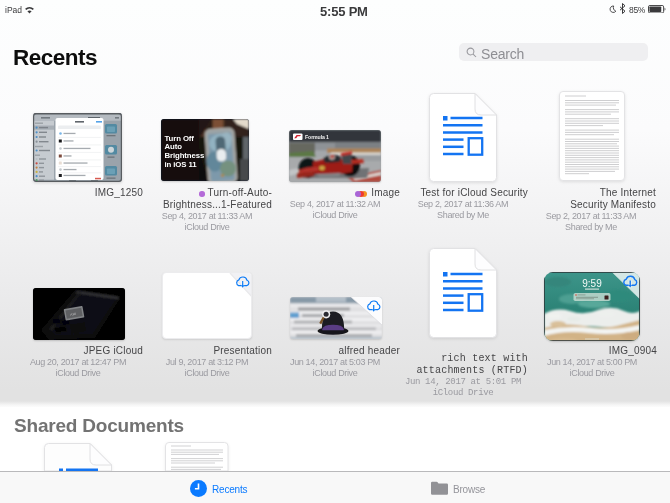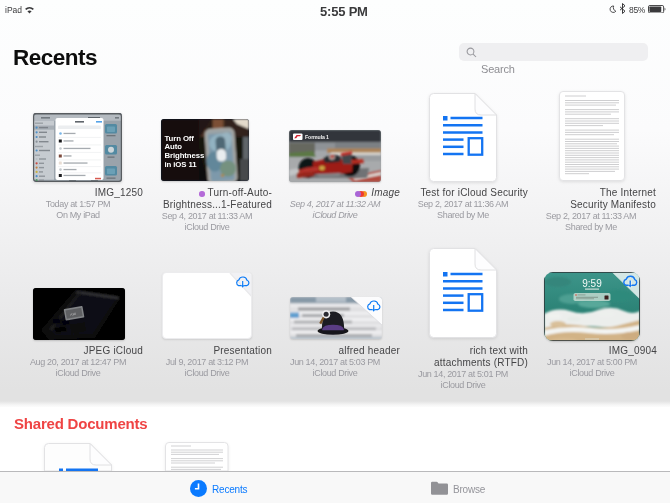--- a/index.html
+++ b/index.html
@@ -11,22 +11,22 @@
     background:linear-gradient(180deg,#fdfefe 0px,#fbfbfc 130px,#f2f2f3 220px,#e9e9ea 310px,#e2e2e2 390px,#e2e2e2 401px,#f6f6f6 405px,#ffffff 408px);
   }
   #shared-bg { left:0; top:407px; width:670px; height:64px; background:#fff; }
   #tabbar { left:0; top:471px; width:670px; height:32px; background:#f8f8f8;
     border-top:1px solid #b9b9bb; }
   .sbtext { font-size:9px; color:#3a3a3c; }
   #title { left:13px; top:45px; font-size:22.5px; font-weight:bold; color:#0d0d0d;
     letter-spacing:-0.5px; }
   #search { left:459px; top:43px; width:189px; height:18px; background:#efeff1;
     border-radius:5px; }
-  #search .ph { position:absolute; left:22px; top:20px; font-size:11px; color:#8e8e93; letter-spacing:-0.2px;}
-  #sharedtitle { left:14px; top:415px; font-size:15px; font-weight:bold; color:#ef4444; letter-spacing:-0.2px; }
+  #search .ph { position:absolute; left:22px; top:3px; font-size:14px; color:#8e8e93; letter-spacing:-0.2px;}
+  #sharedtitle { left:14px; top:415px; font-size:19px; font-weight:bold; color:#737373; letter-spacing:-0.2px; }
   .name { font-size:10px; line-height:12px; color:#454547; text-align:right;
     letter-spacing:0.2px; font-weight:500;}
   .gray { font-size:9px; line-height:10.5px; color:#9a9aa0; text-align:center;
     letter-spacing:-0.35px; }
   .lbl { position:absolute; width:130px; }
 </style>
 </head>
 <body>
 <div id="recents-bg" class="abs"></div>
 <div id="shared-bg" class="abs"></div>
@@ -443,27 +443,26 @@
     <line x1="6" y1="16.6" x2="58" y2="16.6"></line>
       <line x1="6" y1="18.8" x2="58" y2="18.8"></line>
       <line x1="6" y1="21" x2="50" y2="21"></line>
     <line x1="6" y1="25.2" x2="58" y2="25.2"></line>
       <line x1="6" y1="27.4" x2="56" y2="27.4"></line>
   </g>
 </svg>
 
 <div class="lbl" style="left:13px; top:187px;">
   <div class="name">IMG_1250</div>
-  <div class="gray">Today at 1:57 PM<br>On My iPad</div>
 </div>
 <div class="lbl" style="left:142px; top:187px;">
   <div class="name"><span style="display:inline-block;width:5.5px;height:5.5px;border-radius:50%;background:#b46ad8;margin-right:3px;vertical-align:-0.5px;"></span>Turn-off-Auto-<br>Brightness...1-Featured</div>
   <div class="gray">Sep 4, 2017 at 11:33 AM<br>iCloud Drive</div>
 </div>
-<div class="lbl" style="left:270px; top:187px;font-style:italic;">
+<div class="lbl" style="left:270px; top:187px;">
   <div class="name"><span style="display:inline-block;position:relative;z-index:3;width:6px;height:6px;border-radius:50%;background:#a965d6;vertical-align:-0.8px;"></span><span style="display:inline-block;position:relative;z-index:2;width:6px;height:6px;border-radius:50%;background:#ee3b30;margin-left:-3px;vertical-align:-0.8px;box-shadow:-1px 0 0 0 #f6f6f7;"></span><span style="display:inline-block;position:relative;z-index:1;width:6px;height:6px;border-radius:50%;background:#f39122;margin-left:-3px;margin-right:4px;vertical-align:-0.8px;box-shadow:-1px 0 0 0 #f6f6f7;"></span>Image</div>
   <div class="gray">Sep 4, 2017 at 11:32 AM<br>iCloud Drive</div>
 </div>
 <div class="lbl" style="left:398px; top:187px;">
   <div class="name">Test for iCloud Security</div>
   <div class="gray">Sep 2, 2017 at 11:36 AM<br>Shared by Me</div>
 </div>
 <div class="lbl" style="left:526px; top:187px;">
   <div class="name">The Internet<br>Security Manifesto</div>
   <div class="gray">Sep 2, 2017 at 11:33 AM<br>Shared by Me</div>
@@ -474,21 +473,21 @@
   <div class="gray">Aug 20, 2017 at 12:47 PM<br>iCloud Drive</div>
 </div>
 <div class="lbl" style="left:142px; top:345px;">
   <div class="name">Presentation</div>
   <div class="gray">Jul 9, 2017 at 3:12 PM<br>iCloud Drive</div>
 </div>
 <div class="lbl" style="left:270px; top:345px;">
   <div class="name">alfred header</div>
   <div class="gray">Jun 14, 2017 at 5:03 PM<br>iCloud Drive</div>
 </div>
-<div class="lbl" style="left:398px; top:345px;">
+<div class="lbl" style="left:398px; top:353px;font-family:Liberation Mono, monospace;">
   <div class="name">rich text with<br>attachments (RTFD)</div>
   <div class="gray">Jun 14, 2017 at 5:01 PM<br>iCloud Drive</div>
 </div>
 <div class="lbl" style="left:527px; top:345px;">
   <div class="name">IMG_0904</div>
   <div class="gray">Jun 14, 2017 at 5:00 PM<br>iCloud Drive</div>
 </div>
 
 <div id="sharedtitle" class="abs">Shared Documents</div>
 

